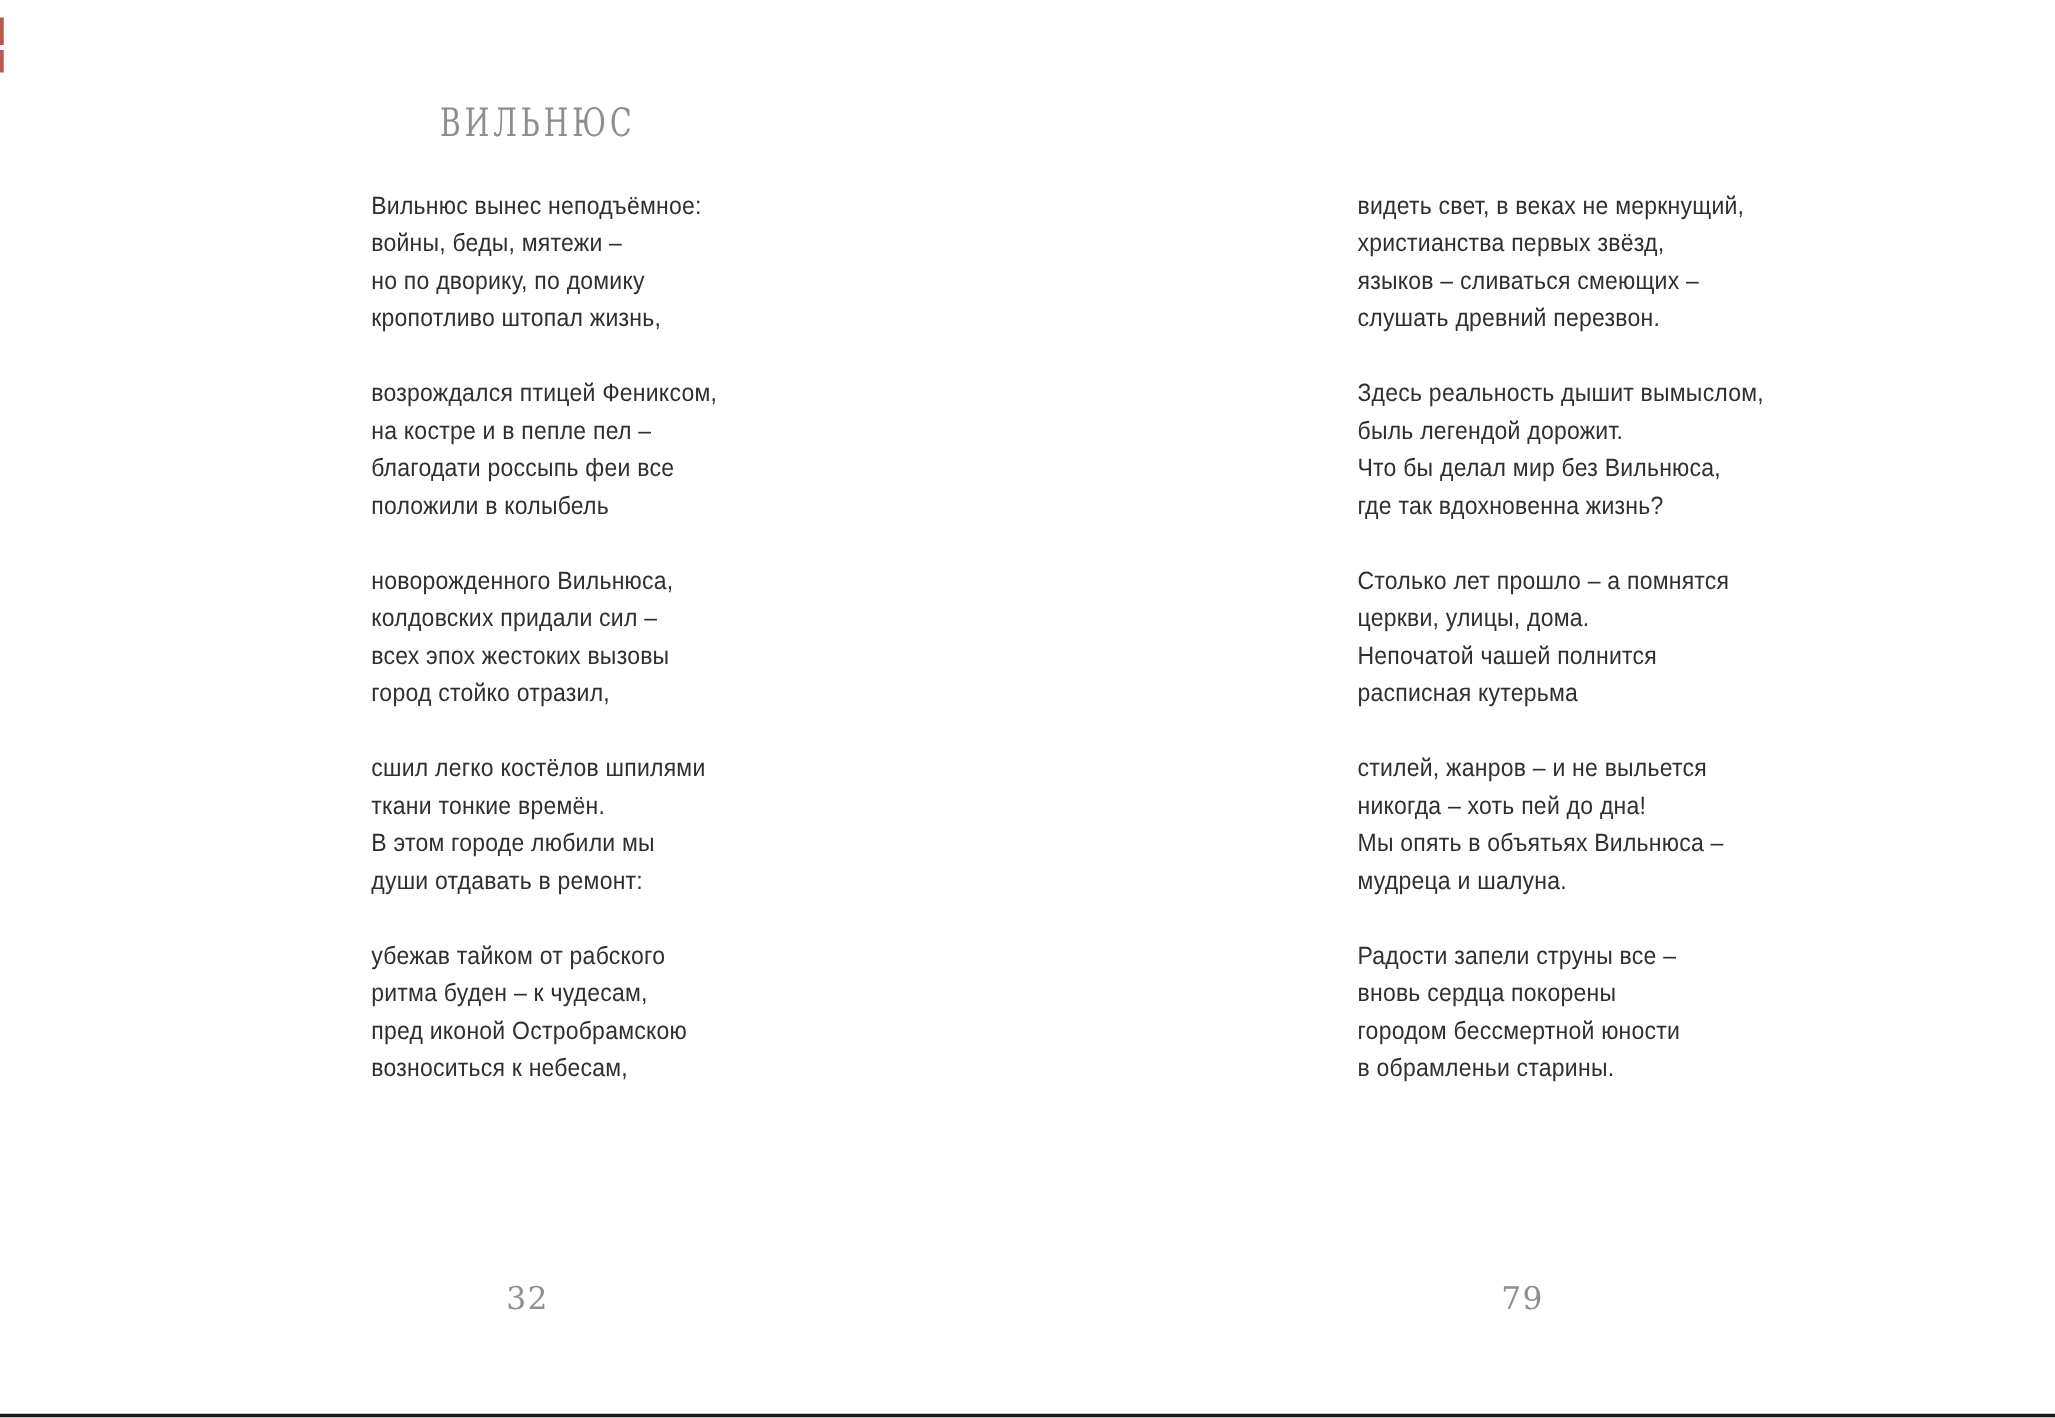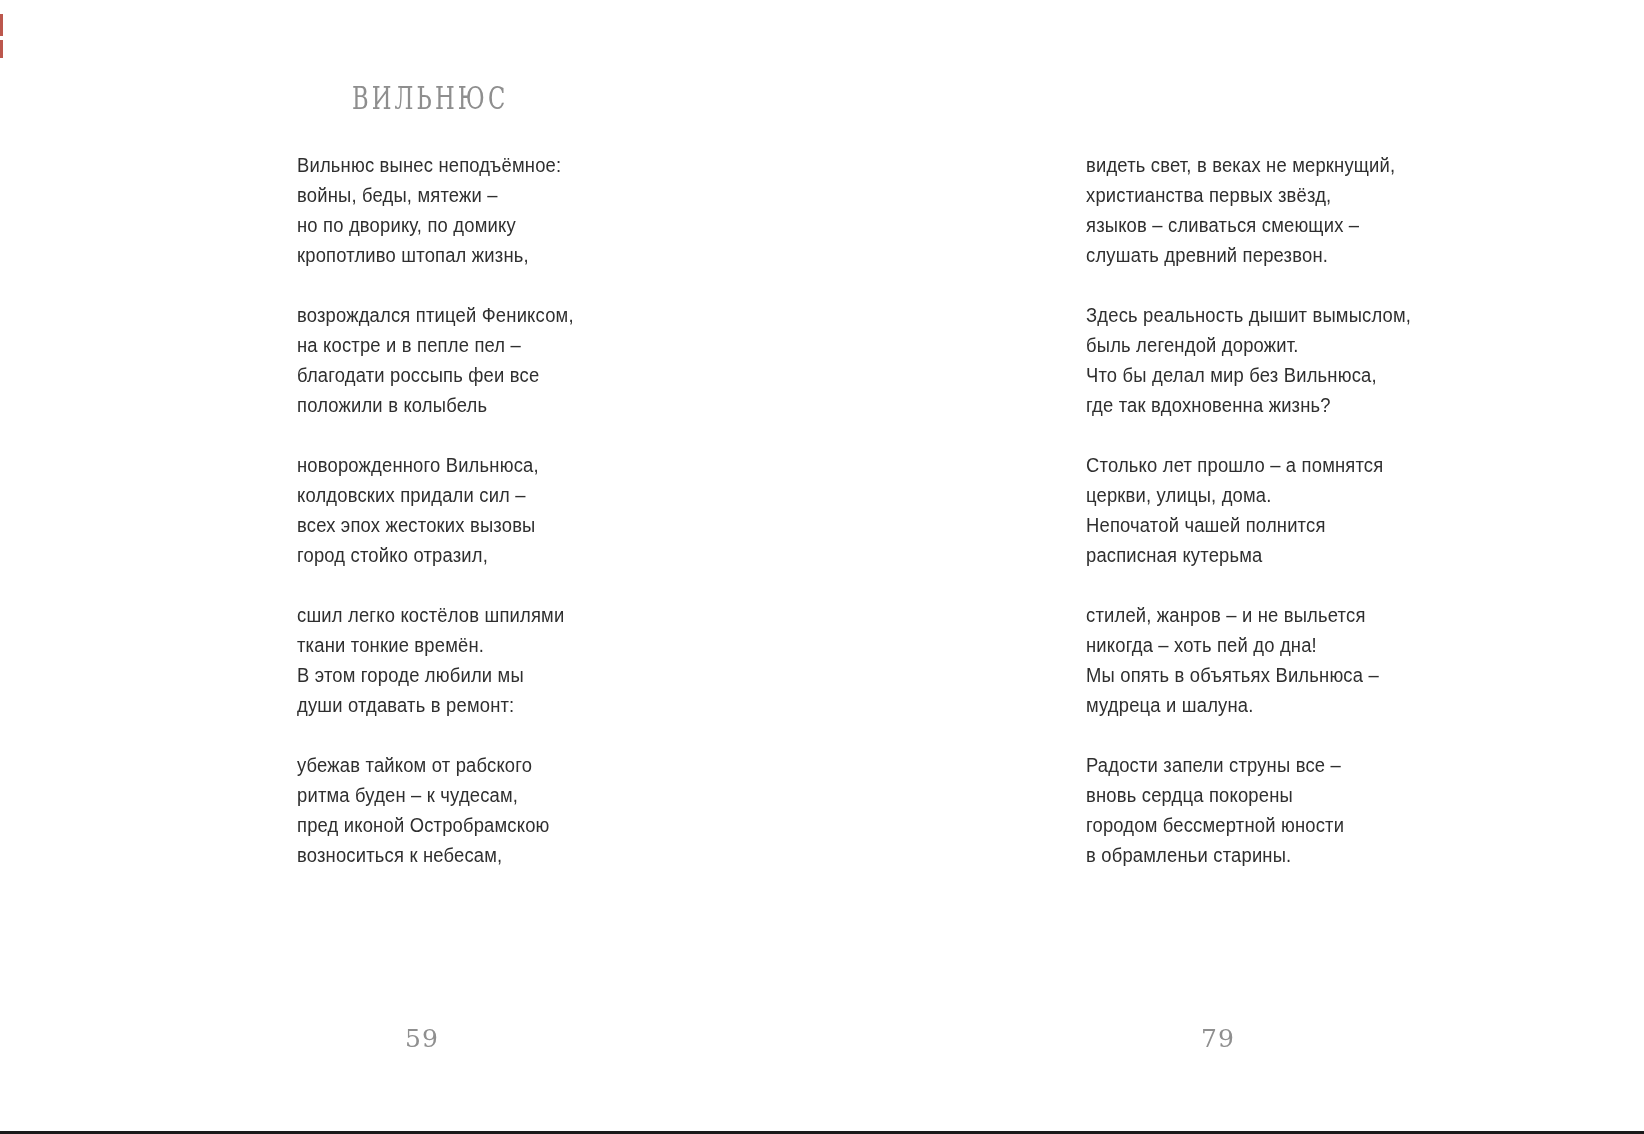--- a/index.html
+++ b/index.html
@@ -122,21 +122,21 @@
         <p class="line">души отдавать в ремонт:</p>
       </div>
       <div class="stanza">
         <p class="line">убежав тайком от рабского</p>
         <p class="line">ритма буден – к чудесам,</p>
         <p class="line">пред иконой Остробрамскою</p>
         <p class="line">возноситься к небесам,</p>
       </div>
     </div>
 
-  <div class="page-number left">59</div>
+  <div class="page-number left">32</div>
 
   <div class="poem-column right">
       <div class="stanza">
         <p class="line">видеть свет, в веках не меркнущий,</p>
         <p class="line">христианства первых звёзд,</p>
         <p class="line">языков – сливаться смеющих –</p>
         <p class="line">слушать древний перезвон.</p>
       </div>
       <div class="stanza">
         <p class="line">Здесь реальность дышит вымыслом,</p>

